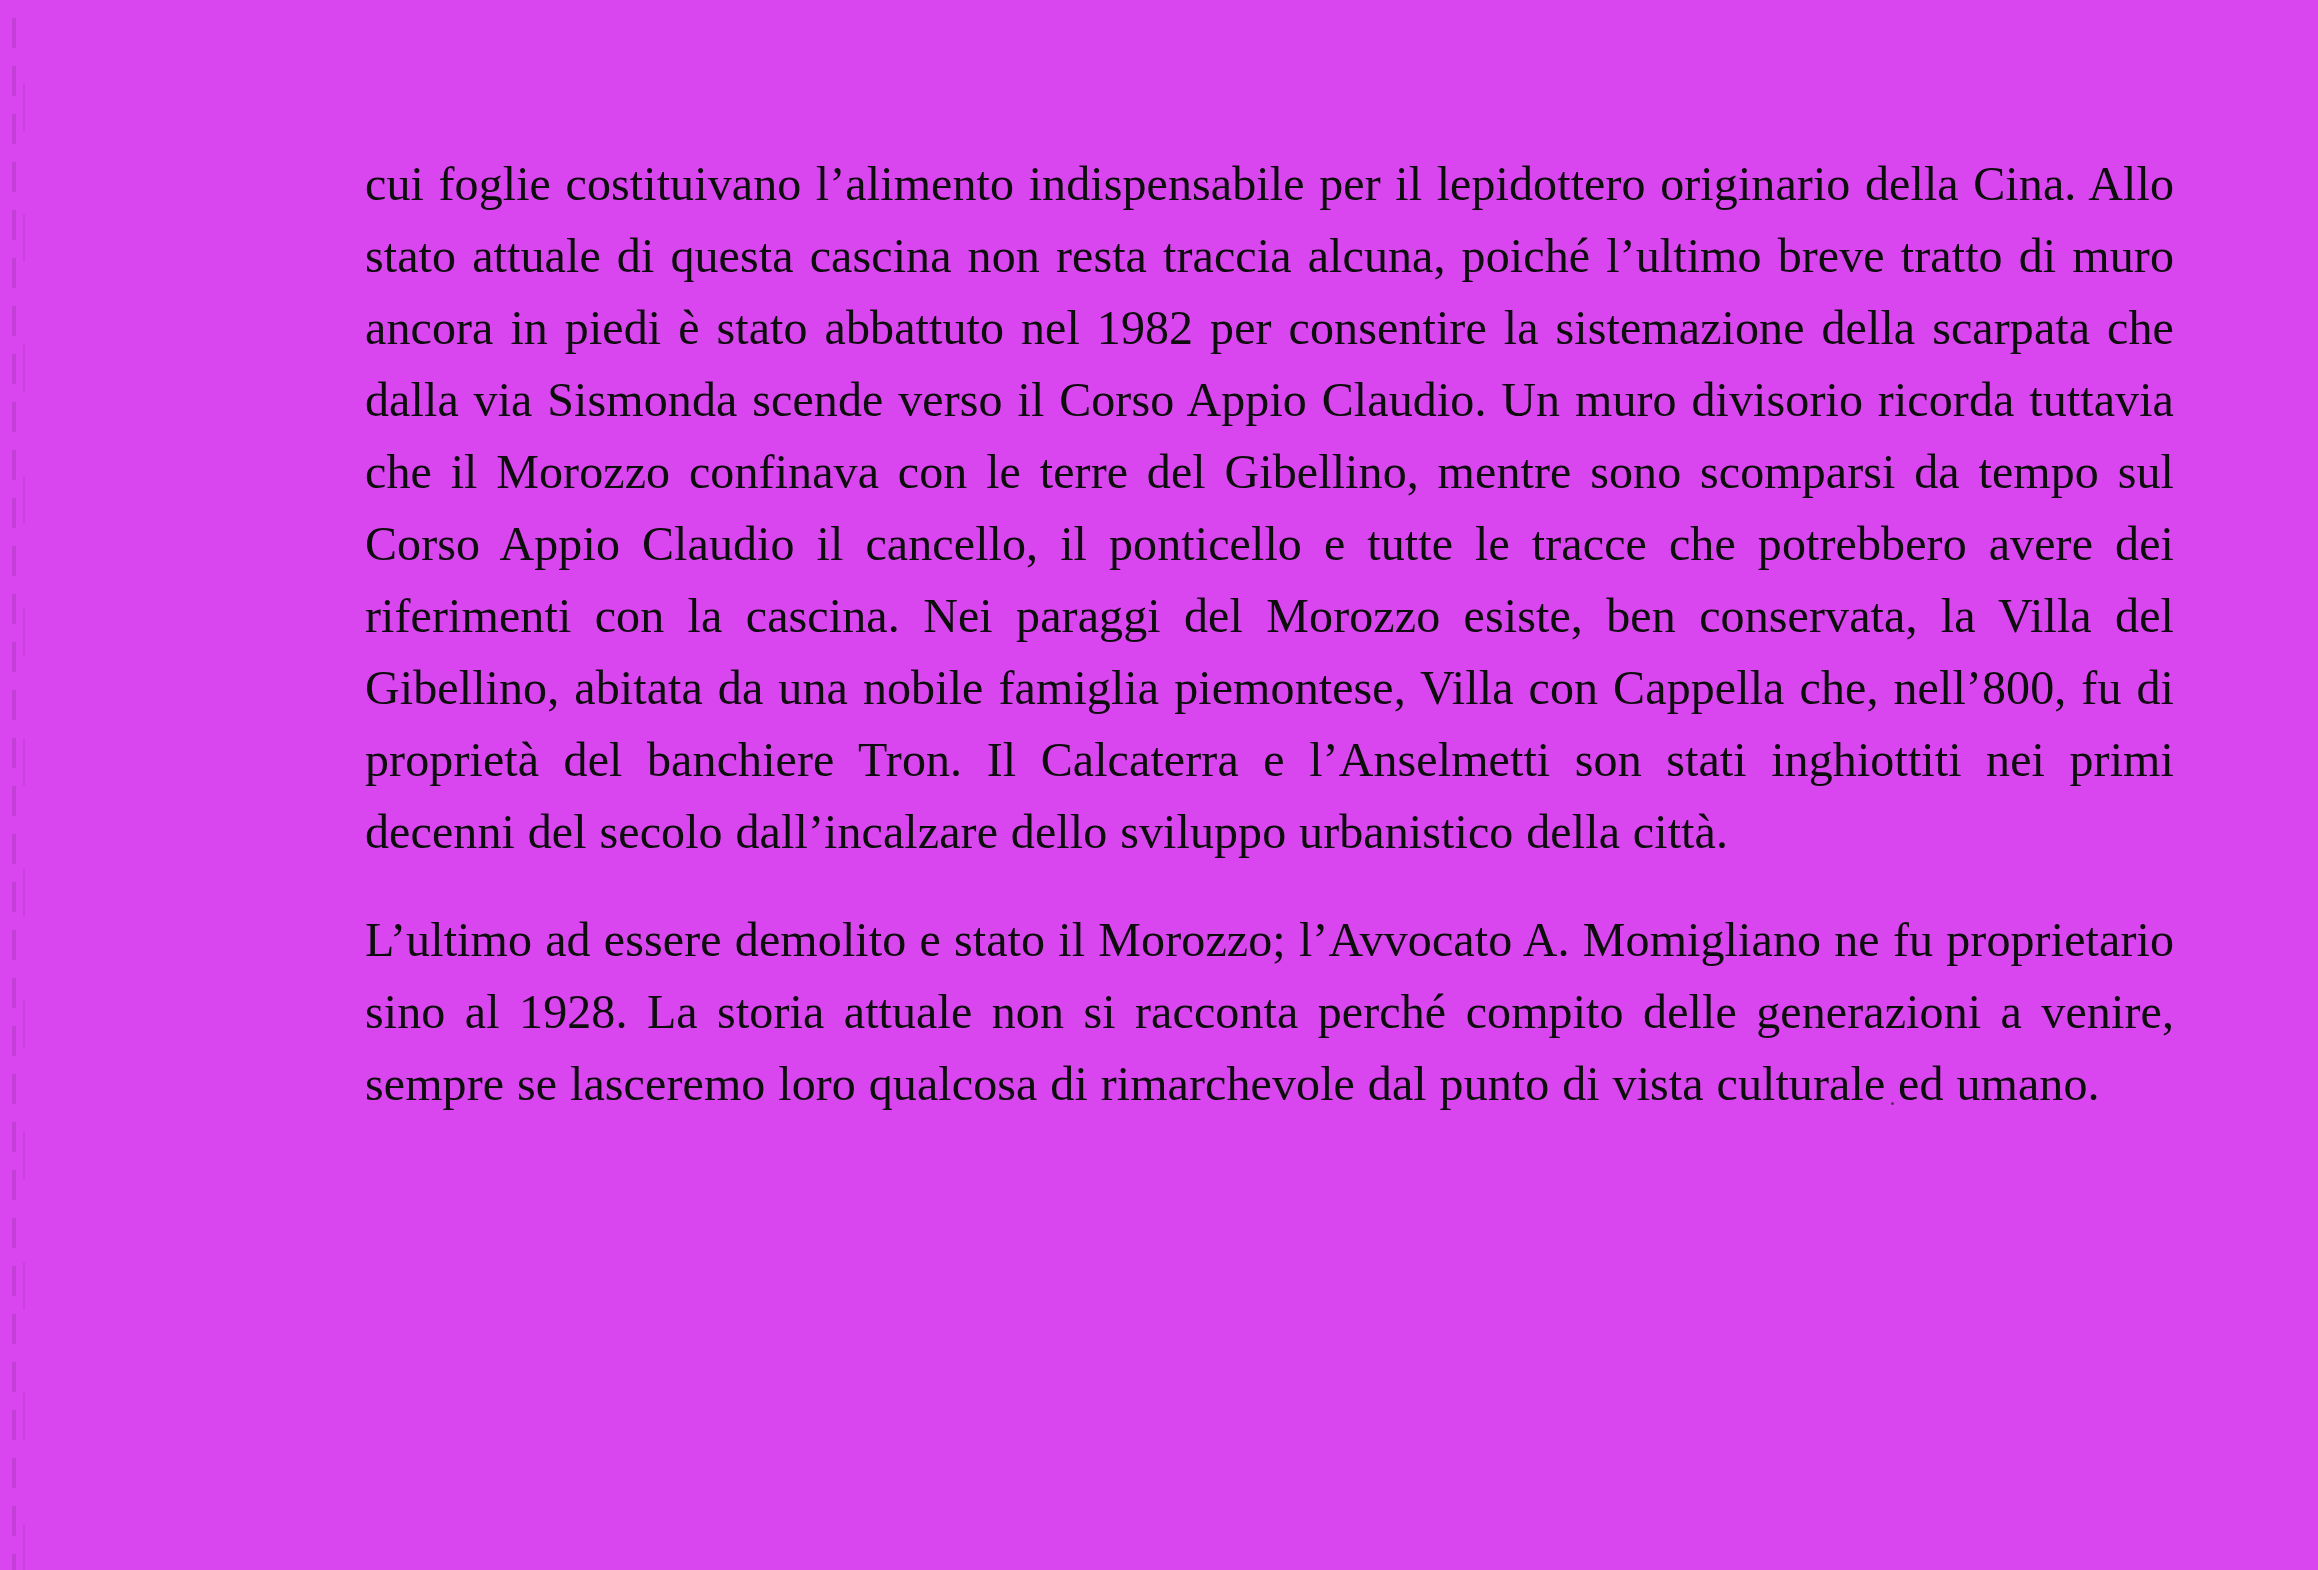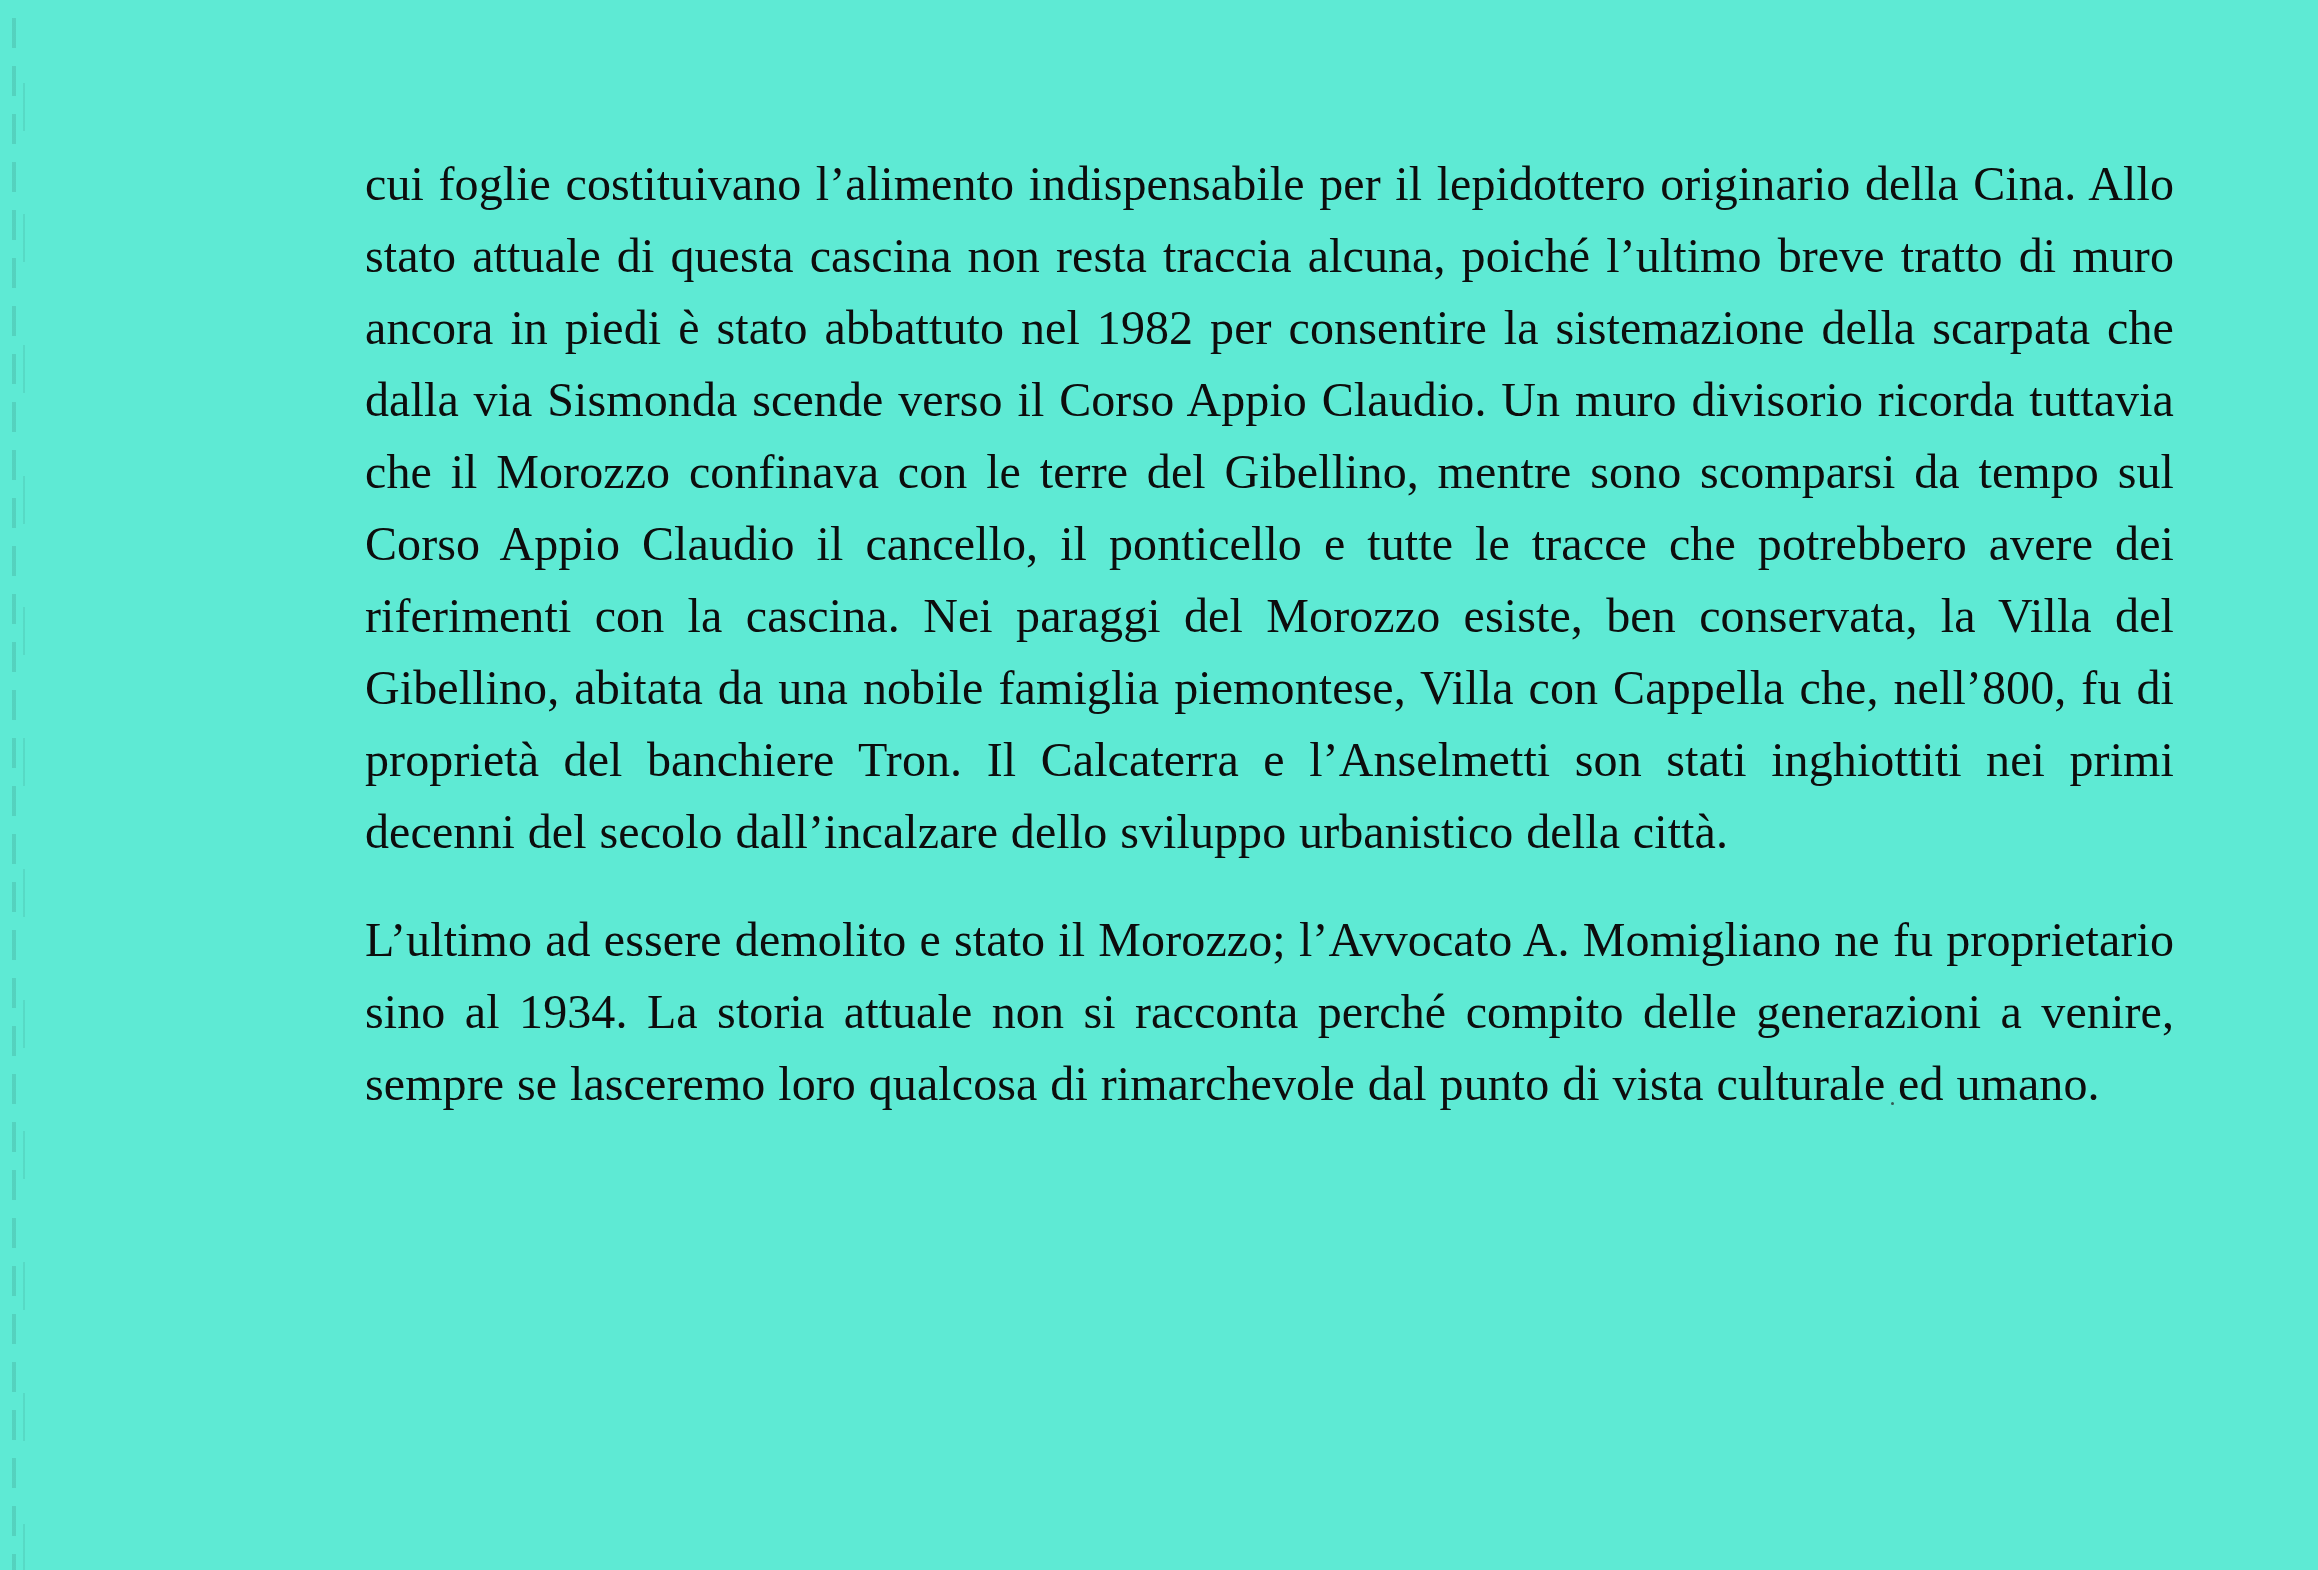--- a/index.html
+++ b/index.html
@@ -11,21 +11,21 @@
     width: 2319px;
     height: 1570px;
     position: relative;
     font-family: "Liberation Serif", serif;
     color: #0d0d0d;
     overflow: hidden;
   }
   .page {
     position: absolute;
     inset: 0;
-    background: #5eead4;
+    background: #d946ef;
   }
   
   .scan-edge {
     position: absolute;
     left: 12.4px;
     top: 0;
     width: 4.1px;
     height: 100%;
     background: repeating-linear-gradient(
       to bottom,
@@ -77,19 +77,19 @@
 </head>
 <body>
 
 <div class="page">
 
   <div class="scan-edge"></div>
   <div class="scan-edge second"></div>
 
   <div class="text-column">
     <p class="body-paragraph">cui foglie costituivano l’alimento indispensabile per il lepidottero originario della Cina. Allo stato attuale di questa cascina non resta traccia alcuna, poiché l’ultimo breve tratto di muro ancora in piedi è stato abbattuto nel 1982 per consentire la sistemazione della scarpata che dalla via Sismonda scende verso il Corso Appio Claudio. Un muro divisorio ricorda tuttavia che il Morozzo confinava con le terre del Gibellino, mentre sono scomparsi da tempo sul Corso Appio Claudio il cancello, il ponticello e tutte le tracce che potrebbero avere dei riferimenti con la cascina. Nei paraggi del Morozzo esiste, ben conservata, la Villa del Gibellino, abitata da una nobile famiglia piemontese, Villa con Cappella che, nell’800, fu di proprietà del banchiere Tron. Il Calcaterra e l’Anselmetti son stati inghiottiti nei primi decenni del secolo dall’incalzare dello sviluppo urbanistico della città.</p>
-    <p class="body-paragraph">L’ultimo ad essere demolito e stato il Morozzo; l’Avvocato A. Momigliano ne fu proprietario sino al 1934. La storia attuale non si racconta perché compito delle generazioni a venire, sempre se lasceremo loro qualcosa di rimarchevole dal punto di vista culturale ed umano.</p>
+    <p class="body-paragraph">L’ultimo ad essere demolito e stato il Morozzo; l’Avvocato A. Momigliano ne fu proprietario sino al 1928. La storia attuale non si racconta perché compito delle generazioni a venire, sempre se lasceremo loro qualcosa di rimarchevole dal punto di vista culturale ed umano.</p>
   </div>
 
   <div class="speck" style="left:1891px; top:1102px;"></div>
 
 </div>
 
 
 </body></html>

